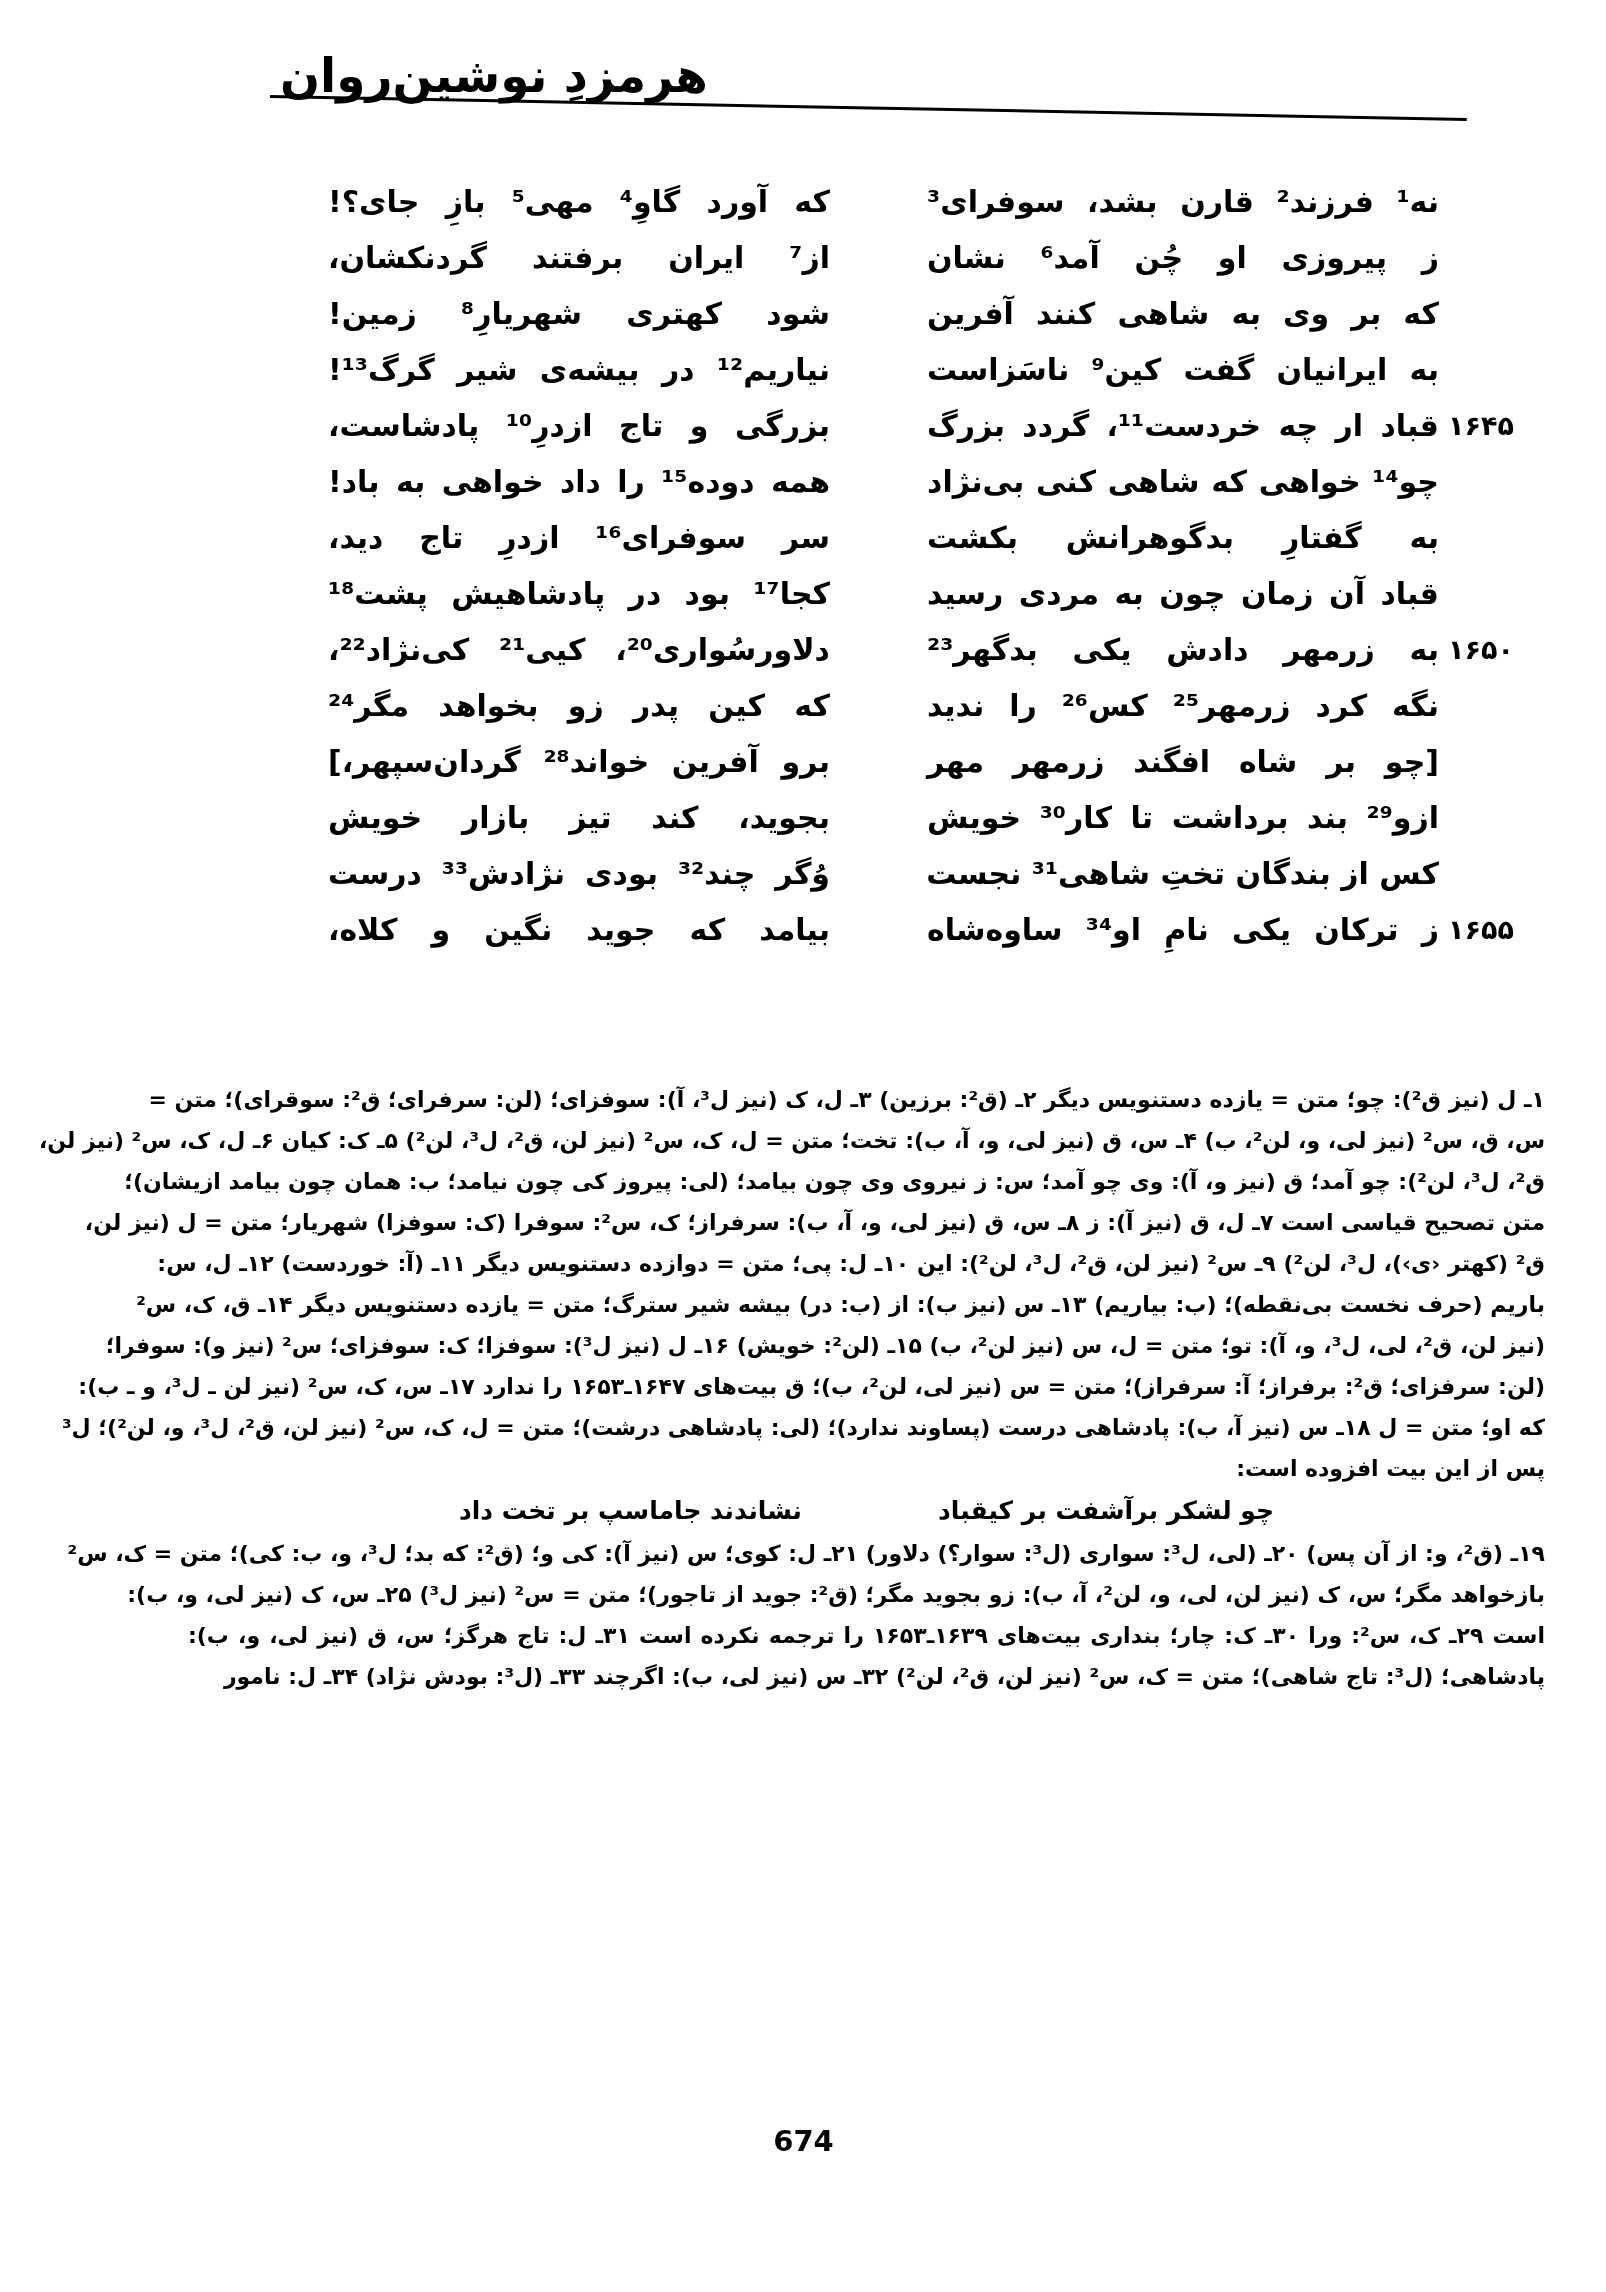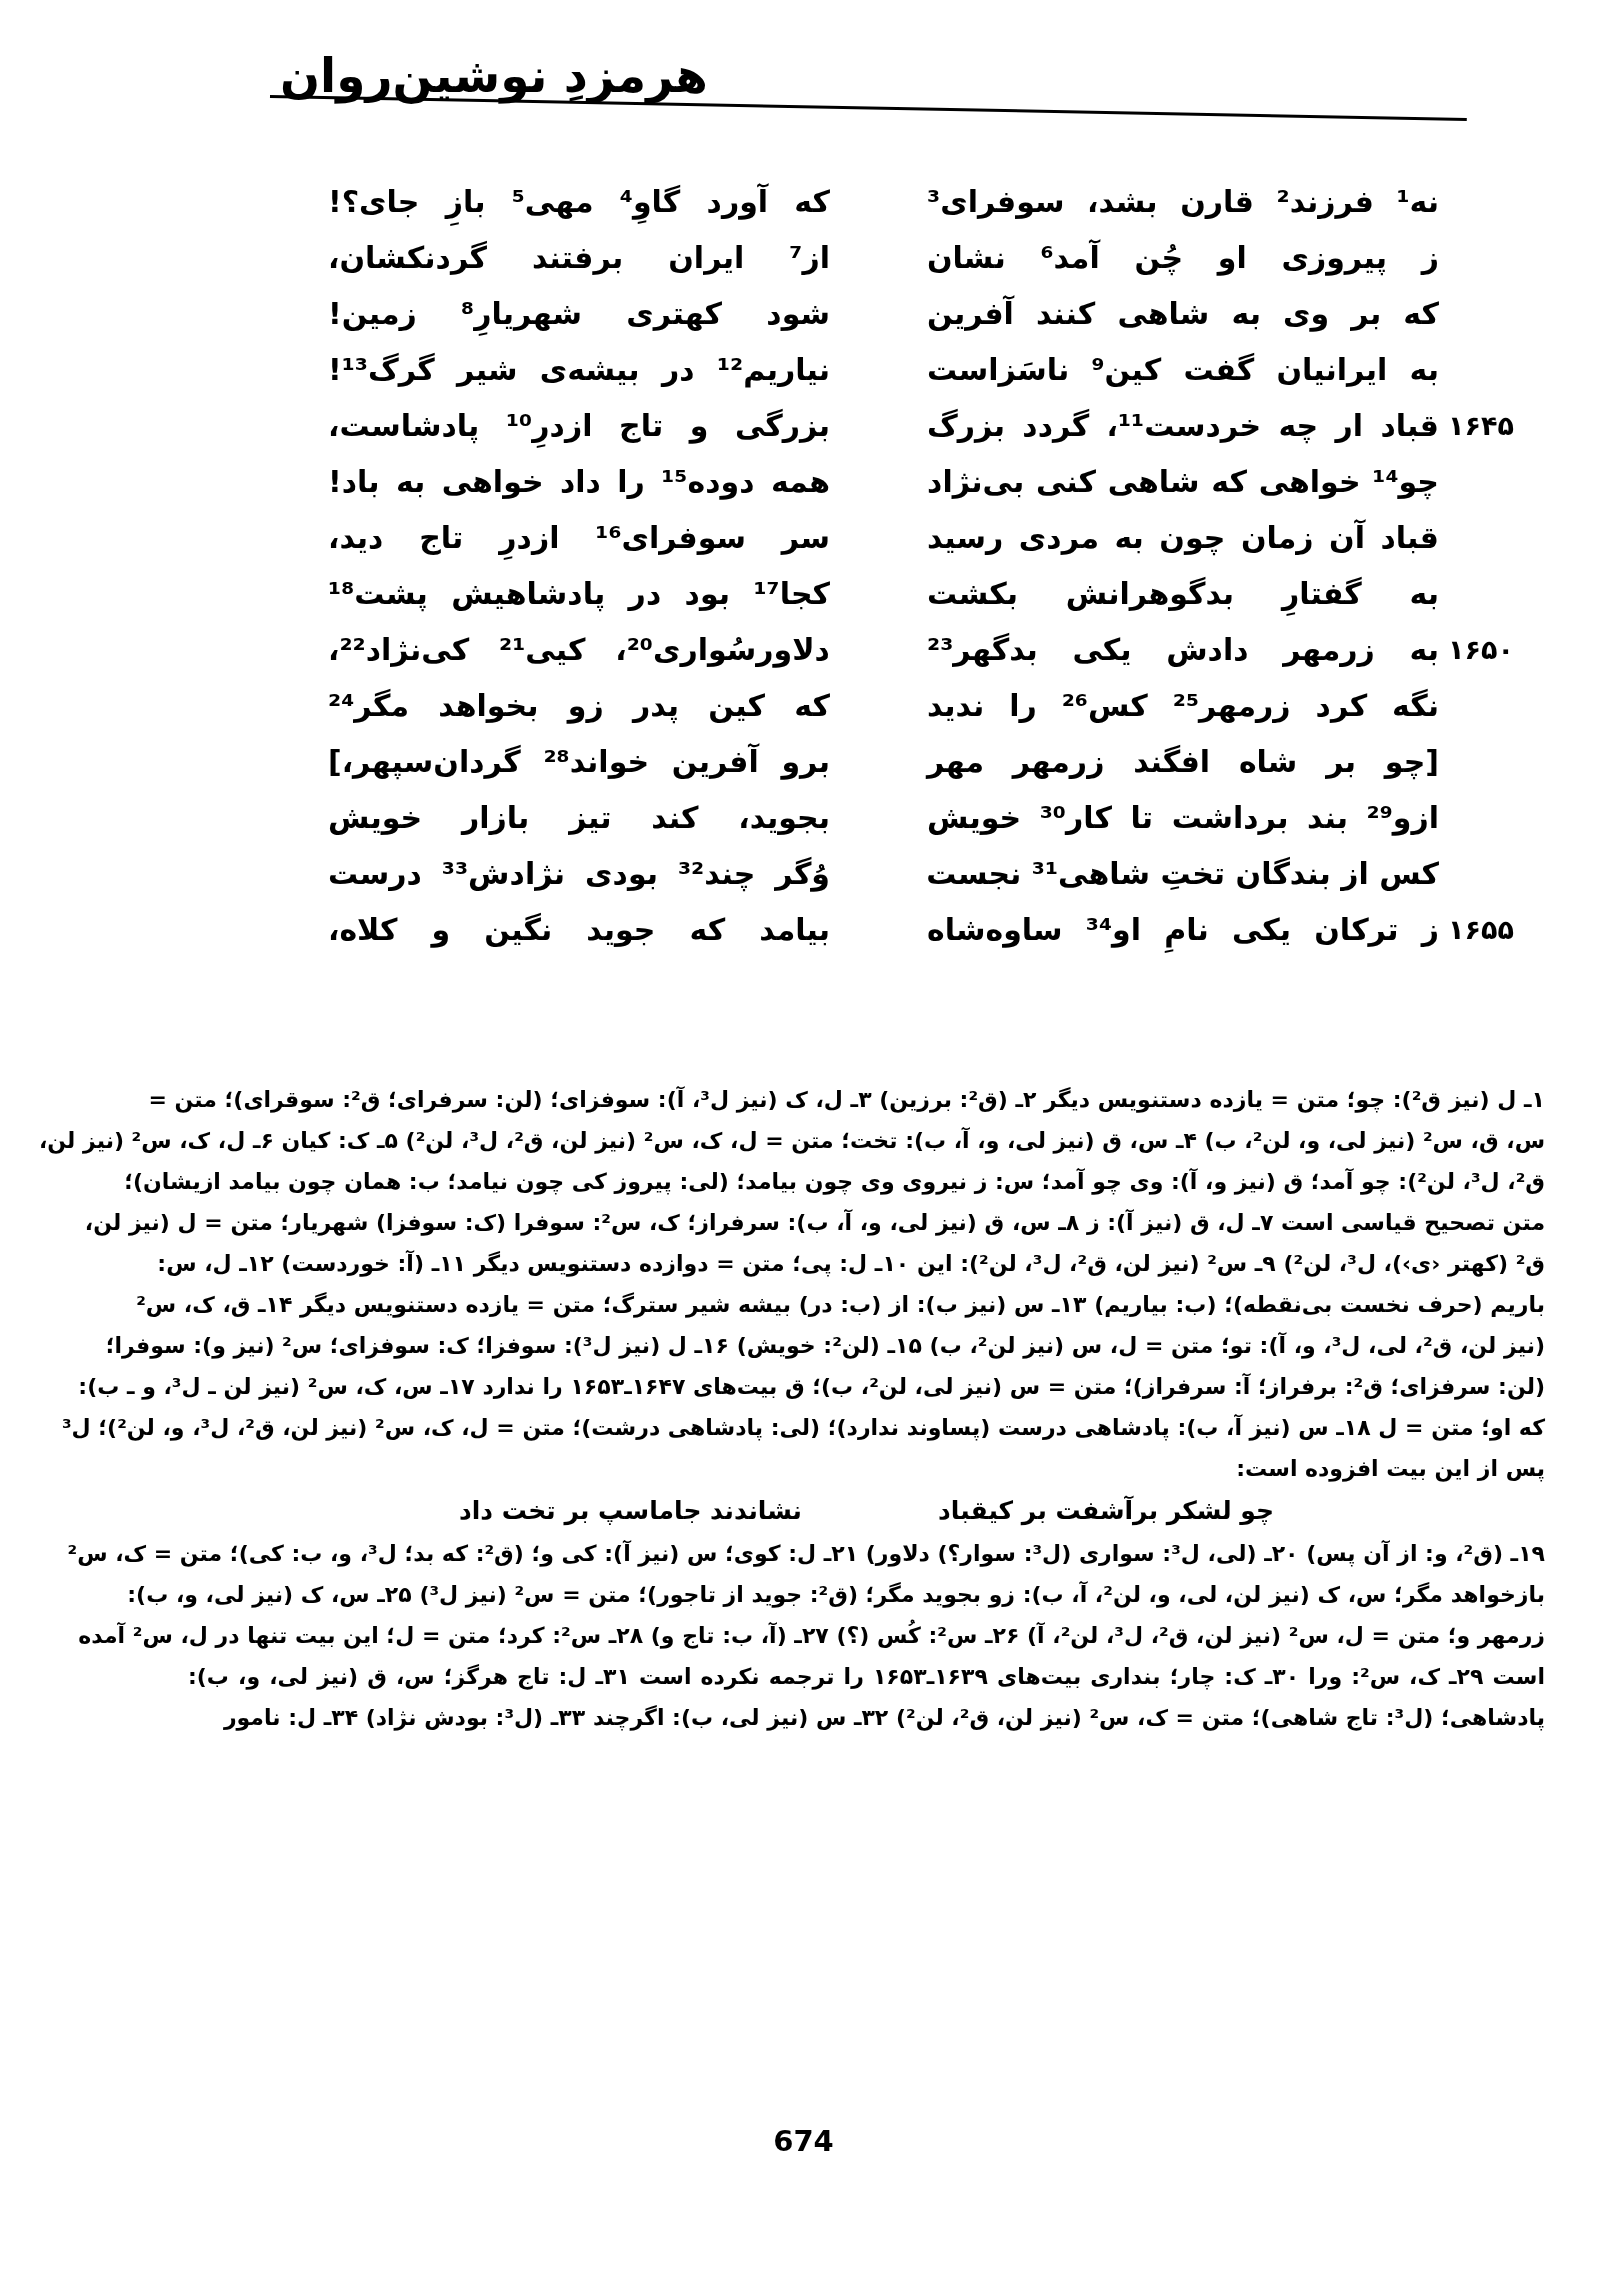--- a/index.html
+++ b/index.html
@@ -24,22 +24,22 @@
 <div class="header-title">هرمزدِ نوشین‌روان</div>
 <div class="header-rule"></div>
 
 <div class="col col-right">
   <div class="verse"><span>نه¹ فرزند² قارن بشد، سوفرای³</span></div>
   <div class="verse"><span>ز پیروزی او چُن آمد⁶ نشان</span></div>
   <div class="verse"><span>که بر وی به شاهی کنند آفرین</span></div>
   <div class="verse"><span>به ایرانیان گفت کین⁹ ناسَزاست</span></div>
   <div class="verse"><span>قباد ار چه خردست¹¹، گردد بزرگ</span><span class="line-num">۱۶۴۵</span></div>
   <div class="verse"><span>چو¹⁴ خواهی که شاهی کنی بی‌نژاد</span></div>
+  <div class="verse"><span>به گفتارِ بدگوهرانش بکشت</span></div>
   <div class="verse"><span>قباد آن زمان چون به مردی رسید</span></div>
-  <div class="verse"><span>به گفتارِ بدگوهرانش بکشت</span></div>
   <div class="verse"><span>به زرمهر دادش یکی بدگهر²³</span><span class="line-num">۱۶۵۰</span></div>
   <div class="verse"><span>نگه کرد زرمهر²⁵ کس²⁶ را ندید</span></div>
   <div class="verse"><span>[چو بر شاه افگند زرمهر مهر</span></div>
   <div class="verse"><span>ازو²⁹ بند برداشت تا کار³⁰ خویش</span></div>
   <div class="verse"><span>کس از بندگان تختِ شاهی³¹ نجست</span></div>
   <div class="verse"><span>ز ترکان یکی نامِ او³⁴ ساوه‌شاه</span><span class="line-num">۱۶۵۵</span></div>
 </div>
 
 <div class="col col-left">
   <div class="verse">که آورد گاوِ⁴ مهی⁵ بازِ جای؟!</div>
@@ -67,19 +67,18 @@
   <div class="nl">باریم (حرف نخست بی‌نقطه)؛ (ب: بیاریم)  ۱۳ـ س (نیز ب): از (ب: در) بیشه شیر سترگ؛ متن = یازده دستنویس دیگر  ۱۴ـ ق، ک، س²</div>
   <div class="nl">(نیز لن، ق²، لی، ل³، و، آ): تو؛ متن = ل، س (نیز لن²، ب)  ۱۵ـ (لن²: خویش)  ۱۶ـ ل (نیز ل³): سوفزا؛ ک: سوفزای؛ س² (نیز و): سوفرا؛</div>
   <div class="nl">(لن: سرفزای؛ ق²: برفراز؛ آ: سرفراز)؛ متن = س (نیز لی، لن²، ب)؛ ق بیت‌های ۱۶۴۷ـ۱۶۵۳ را ندارد  ۱۷ـ س، ک، س² (نیز لن ـ ل³، و ـ ب):</div>
   <div class="nl">که او؛ متن = ل  ۱۸ـ س (نیز آ، ب): پادشاهی درست (پساوند ندارد)؛ (لی: پادشاهی درشت)؛ متن = ل، ک، س² (نیز لن، ق²، ل³، و، لن²)؛ ل³</div>
   <div class="nl last">پس از این بیت افزوده است:</div>
   <div class="verse-quote">
     <span>چو لشکر برآشفت بر کیقباد</span><span>نشاندند جاماسپ بر تخت داد</span>
   </div>
   <div class="nl">۱۹ـ (ق²، و: از آن پس)  ۲۰ـ (لی، ل³: سواری (ل³: سوار؟) دلاور)  ۲۱ـ ل: کوی؛ س (نیز آ): کی و؛ (ق²: که بد؛ ل³، و، ب: کی)؛ متن = ک، س²</div>
   <div class="nl">بازخواهد مگر؛ س، ک (نیز لن، لی، و، لن²، آ، ب): زو بجوید مگر؛ (ق²: جوید از تاجور)؛ متن = س² (نیز ل³)  ۲۵ـ س، ک (نیز لی، و، ب):</div>
-  <div class="nl">زرمهر و؛ متن = ل، س² (نیز لن، ق²، ل³، لن²، آ)  ۲۶ـ س²: کُس (؟)  ۲۷ـ (آ، ب: تاج و)  ۲۸ـ س²: کرد؛ متن = ل؛ این بیت تنها در ل، س² آمده</div>
   <div class="nl">است  ۲۹ـ ک، س²: ورا  ۳۰ـ ک: چار؛ بنداری بیت‌های ۱۶۳۹ـ۱۶۵۳ را ترجمه نکرده است  ۳۱ـ ل: تاج هرگز؛ س، ق (نیز لی، و، ب):</div>
   <div class="nl last">پادشاهی؛ (ل³: تاج شاهی)؛ متن = ک، س² (نیز لن، ق²، لن²)  ۳۲ـ س (نیز لی، ب): اگرچند  ۳۳ـ (ل³: بودش نژاد)  ۳۴ـ ل: نامور</div>
 </div>
 
 <div class="page-number">674</div>
 
 
 </body></html>

